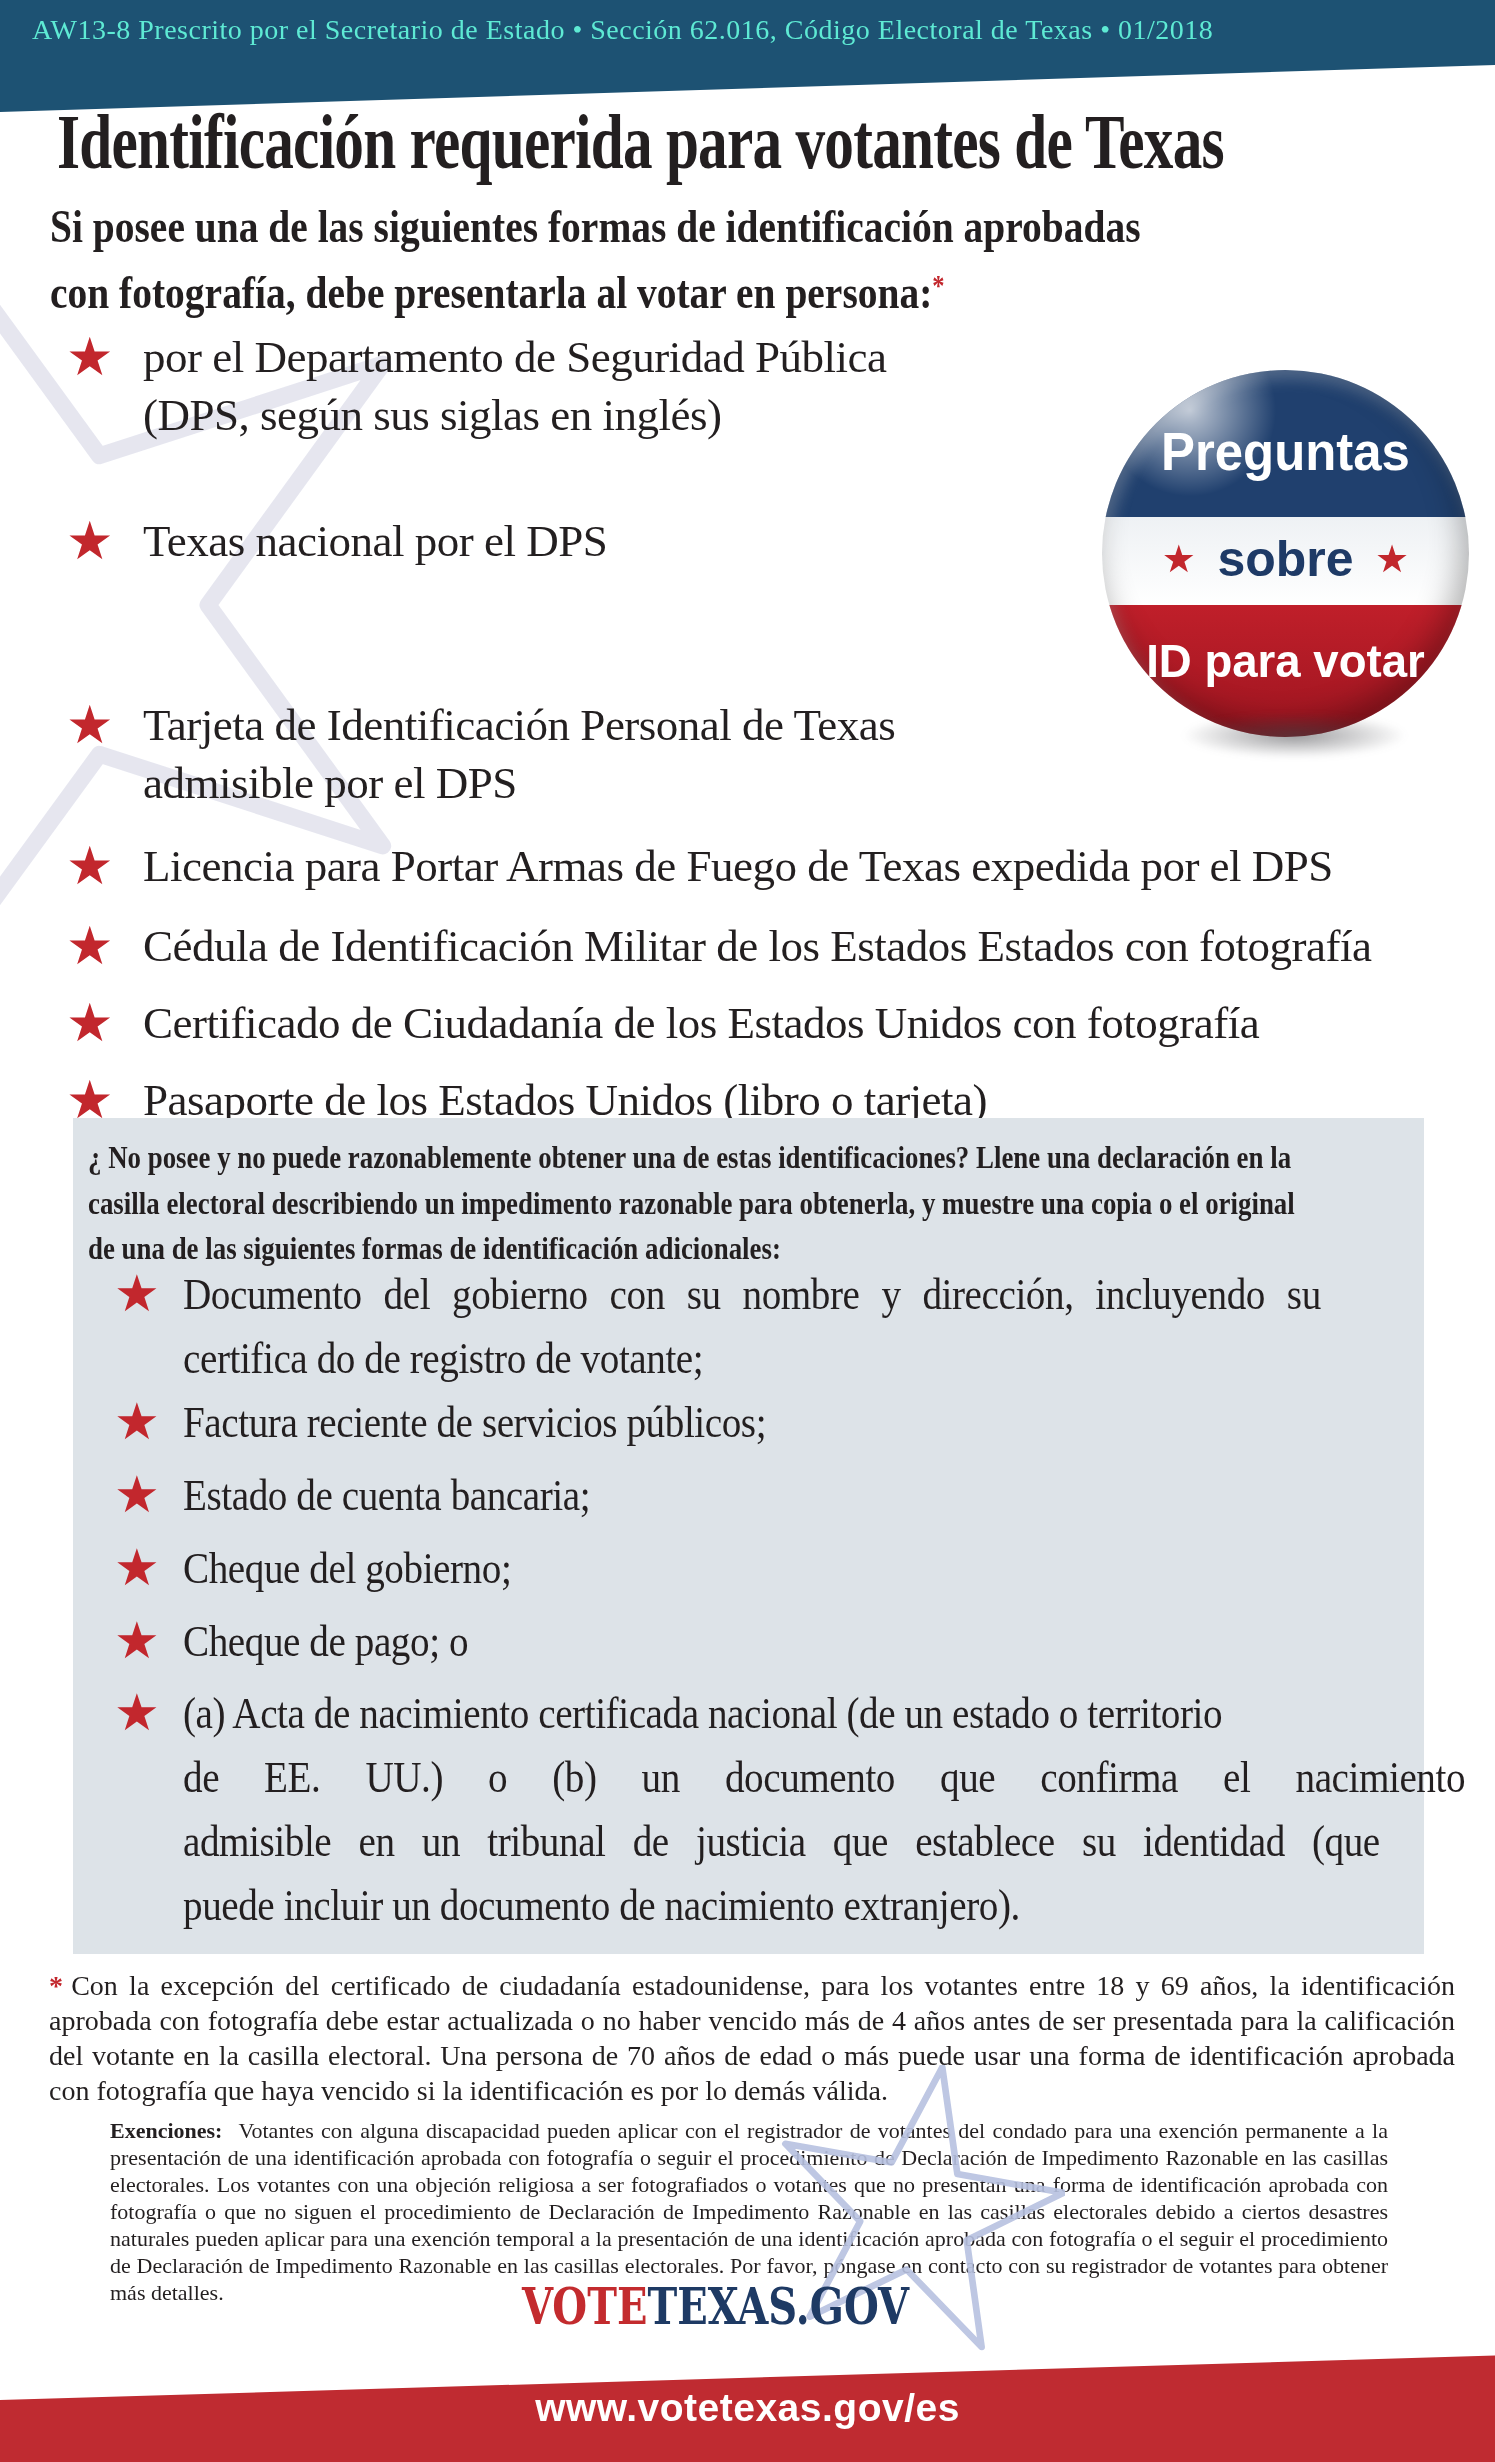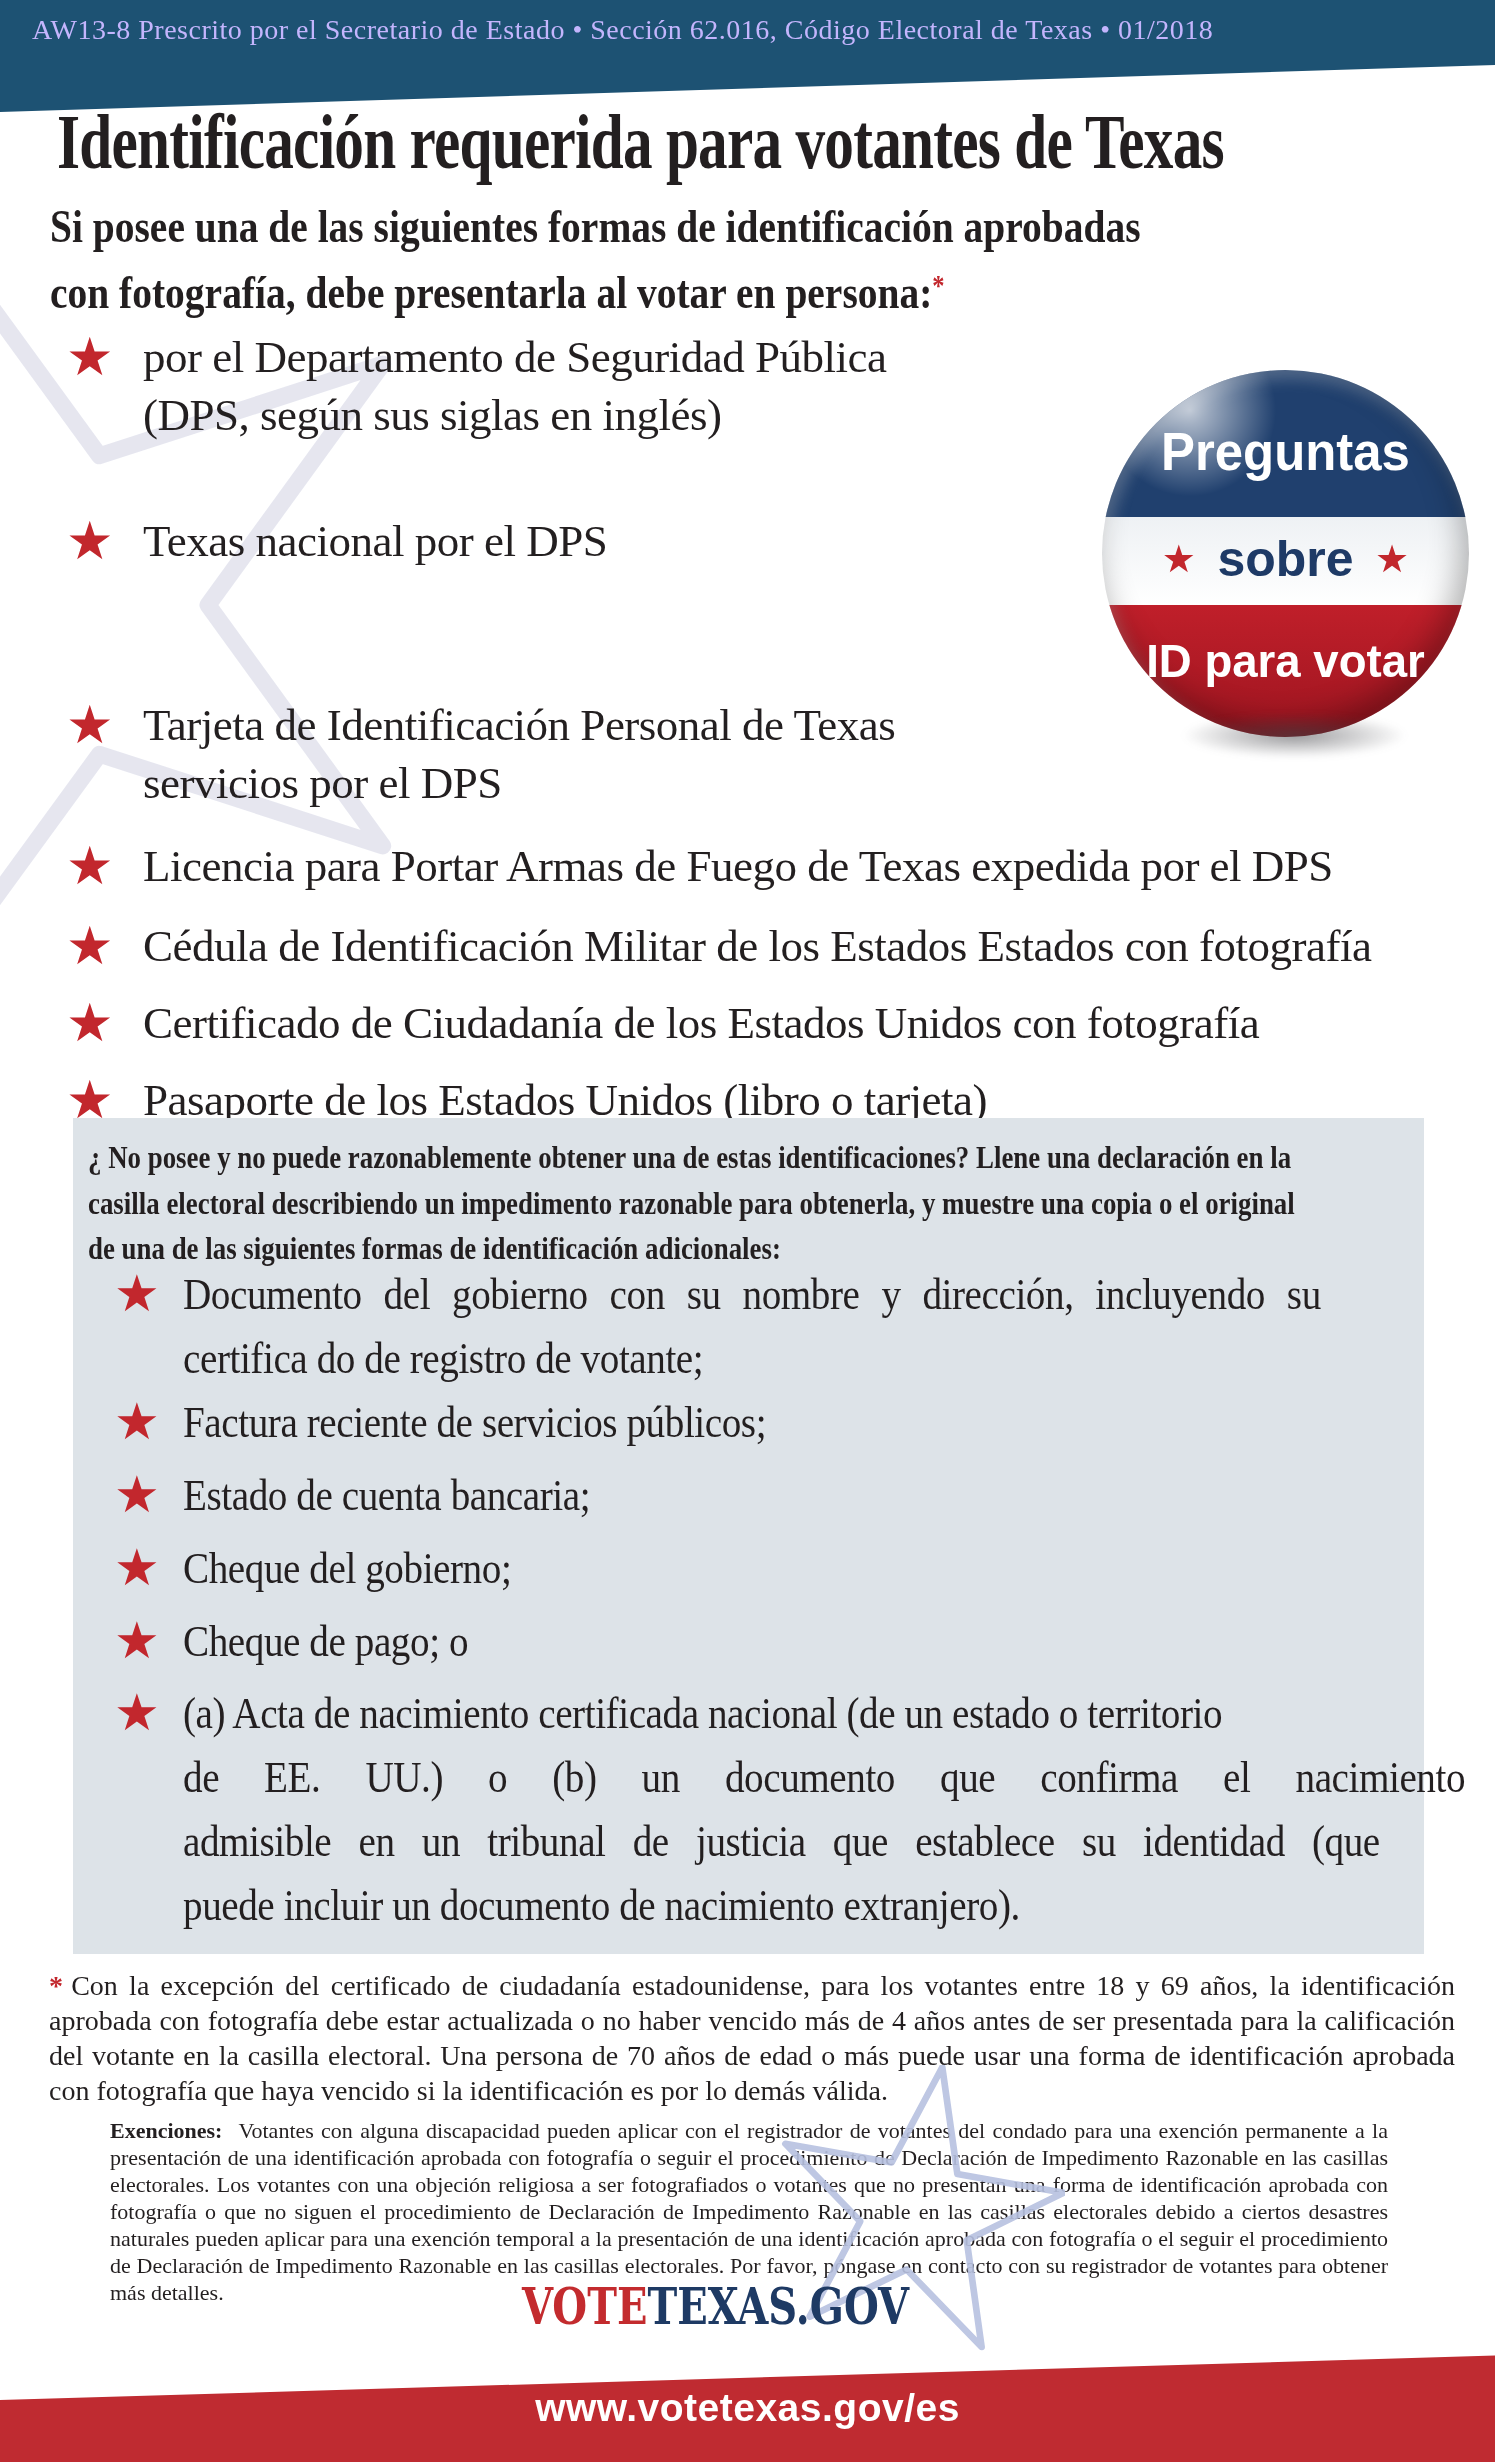--- a/index.html
+++ b/index.html
@@ -2,21 +2,21 @@
 <html style="font-size:8.2px"><head>
 <meta charset="utf-8">
 <style>
   html,body{margin:0;padding:0;background:#888;}
   .page{position:relative;width:1495px;height:2462px;background:#ffffff;overflow:hidden;
         font-family:"Liberation Serif", serif;color:#231f20;}
 
   
   .header-band{position:absolute;left:0;top:0;width:100%;height:113px;background:#1d5273;
                clip-path:polygon(0 0,100% 0,100% 65px,0 112px);}
-  .header-meta{position:absolute;left:32px;top:14.4px;font-size:28px;color:#c4b5fd;
+  .header-meta{position:absolute;left:32px;top:14.4px;font-size:28px;color:#5eead4;
                white-space:nowrap;letter-spacing:0.5px;}
 
   
   .wm-star{position:absolute;left:-359px;top:195px;opacity:.65;}
   .logo-star{position:absolute;left:768px;top:2065px;opacity:.9;}
 
   
   .title{position:absolute;left:57px;top:97px;font-size:78px;font-weight:bold;white-space:nowrap;
          letter-spacing:-1px;transform:scaleX(.76);transform-origin:left top;}
   .sub{position:absolute;left:50px;font-size:47px;font-weight:bold;white-space:nowrap;
@@ -110,21 +110,21 @@
   <div class="b-item" style="top:512px">
     <span class="star">★</span>
     <div class="b-lines">
       <div class="bl">Texas nacional por el DPS</div>
     </div>
   </div>
   <div class="b-item" style="top:696px">
     <span class="star">★</span>
     <div class="b-lines">
       <div class="bl">Tarjeta de Identificación Personal de Texas</div>
-      <div class="bl">servicios por el DPS</div>
+      <div class="bl">admisible por el DPS</div>
     </div>
   </div>
   <div class="b-item" style="top:837px">
     <span class="star">★</span>
     <div class="b-lines">
         <div class="bl">Licencia para Portar Armas de Fuego de Texas expedida por el DPS</div>
       </div>
   </div>
   <div class="b-item" style="top:917px">
     <span class="star">★</span>

